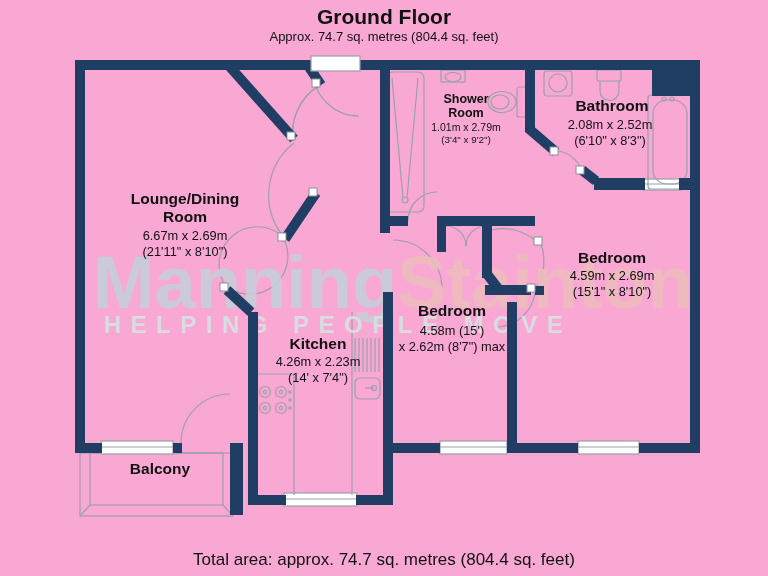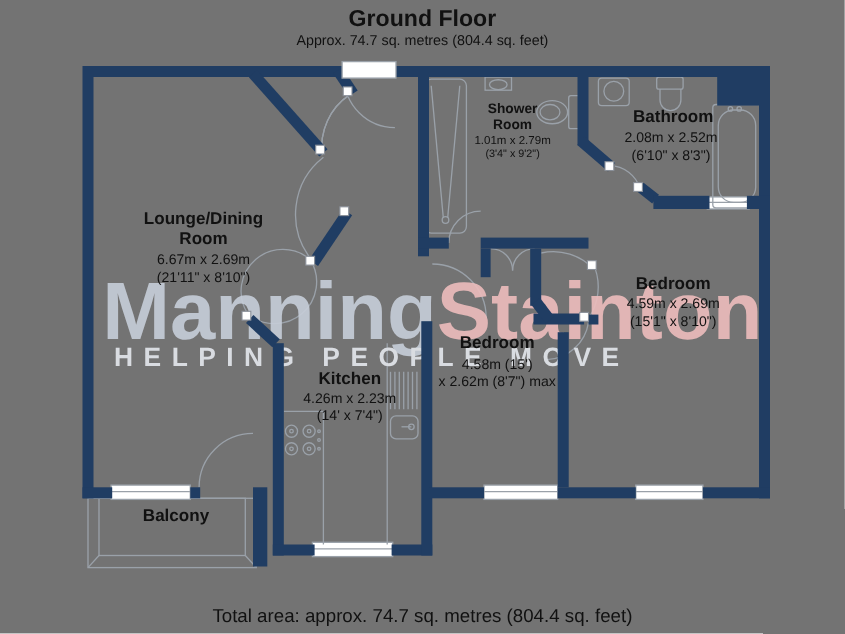--- a/index.html
+++ b/index.html
@@ -1,16 +1,16 @@
 <!DOCTYPE html>
 <html><head>
 <meta charset="utf-8">
 <style>
   html,body{margin:0;padding:0;background:#ffffff;}
-  .page{position:relative;width:768px;height:576px;background:#737373;overflow:hidden;
+  .page{position:relative;width:768px;height:576px;background:#f9a8d4;overflow:hidden;
         font-family:"Liberation Sans", sans-serif;}
   svg{display:block;}
   .wall{fill:#203d63;}
   .wln{stroke:#203d63;stroke-width:10;fill:none;}
   .fix{stroke:#9aa1a9;stroke-width:1.2;fill:none;}
   .fixw{stroke:#9aa1a9;stroke-width:1.2;fill:#ffffff;}
   .cap{fill:#ffffff;stroke:#8a9099;stroke-width:1;}
   .title{font-size:21px;font-weight:bold;fill:#111;}
   .subtitle{font-size:13px;fill:#111;}
   .footer{font-size:17px;fill:#111;}

